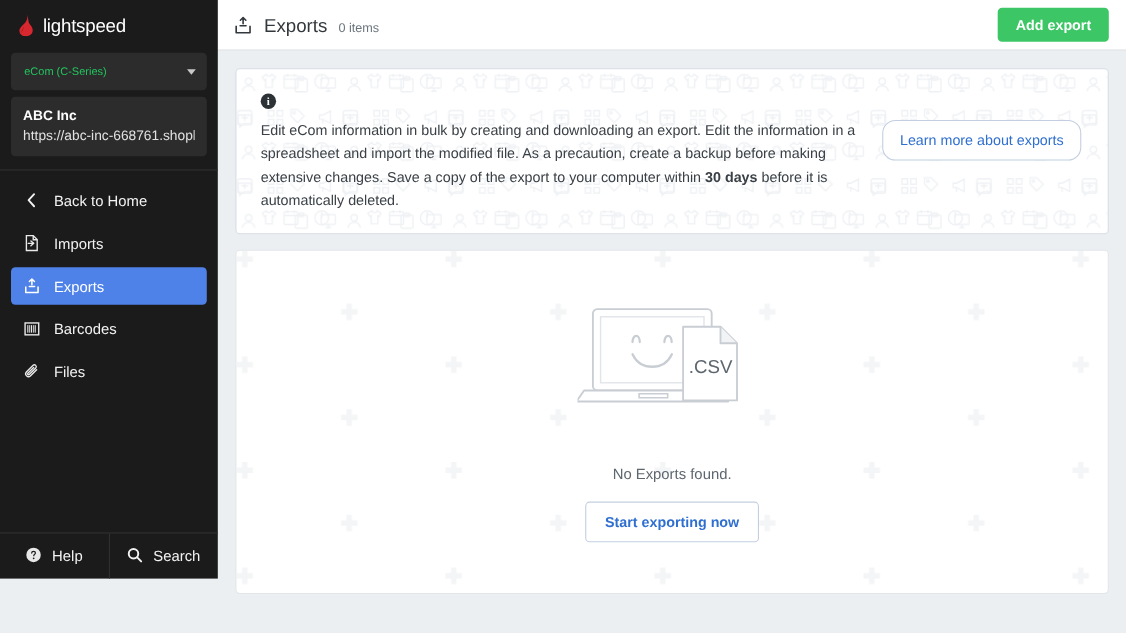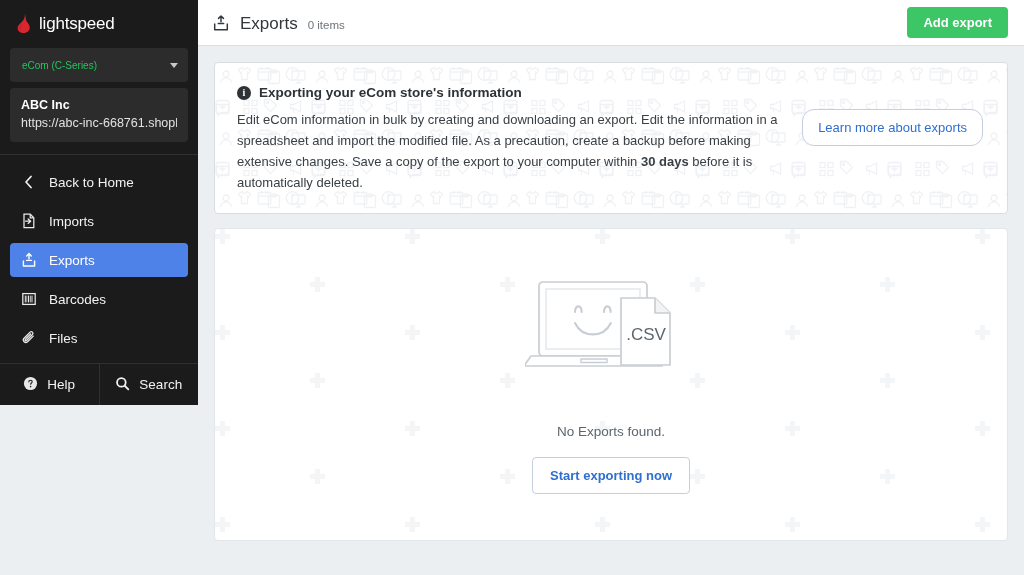--- a/index.html
+++ b/index.html
@@ -6,21 +6,21 @@
   html, body {
     width: 1024px; height: 575px;
     overflow: hidden;
     font-family: "Liberation Sans", sans-serif;
     background: #eceff1;
   }
   .app { display: flex; width: 1024px; height: 575px; }
 
   
   .sidebar {
-    width: 198px; height: 405px;
+    width: 198px; height: 526px;
     background: #1b1b1b;
     display: flex; flex-direction: column;
     flex: 0 0 198px;
     position: relative;
   }
   .logo-row {
     height: 46px;
     display: flex; align-items: center;
     padding-left: 15px;
     gap: 7px;
@@ -432,21 +432,20 @@
               <use href="#p-cal" x="2" y="34"></use>
             </pattern>
           </defs>
           <rect width="100%" height="100%" fill="url(#bannerpat)"></rect>
           <rect width="100%" height="100%" fill="url(#bannerpat2)"></rect>
         </svg>
 
         <div class="banner-inner">
           <div class="banner-title">
             <span class="info-dot">i</span>
-            <span>Exporting your eCom store's information</span>
           </div>
           <div class="banner-body">
             <span>Edit eCom information in bulk by creating and downloading an export. Edit the information in a spreadsheet and import the modified file. As a precaution, create a backup before making extensive changes. Save a copy of the export to your computer within </span><b>30 days</b><span> before it is automatically deleted.</span>
           </div>
         </div>
         <button class="btn-outline">Learn more about exports</button>
       </div>
 
       <div class="panel">
         <svg class="panel-bg" width="100%" height="100%" preserveAspectRatio="xMidYMid slice">

